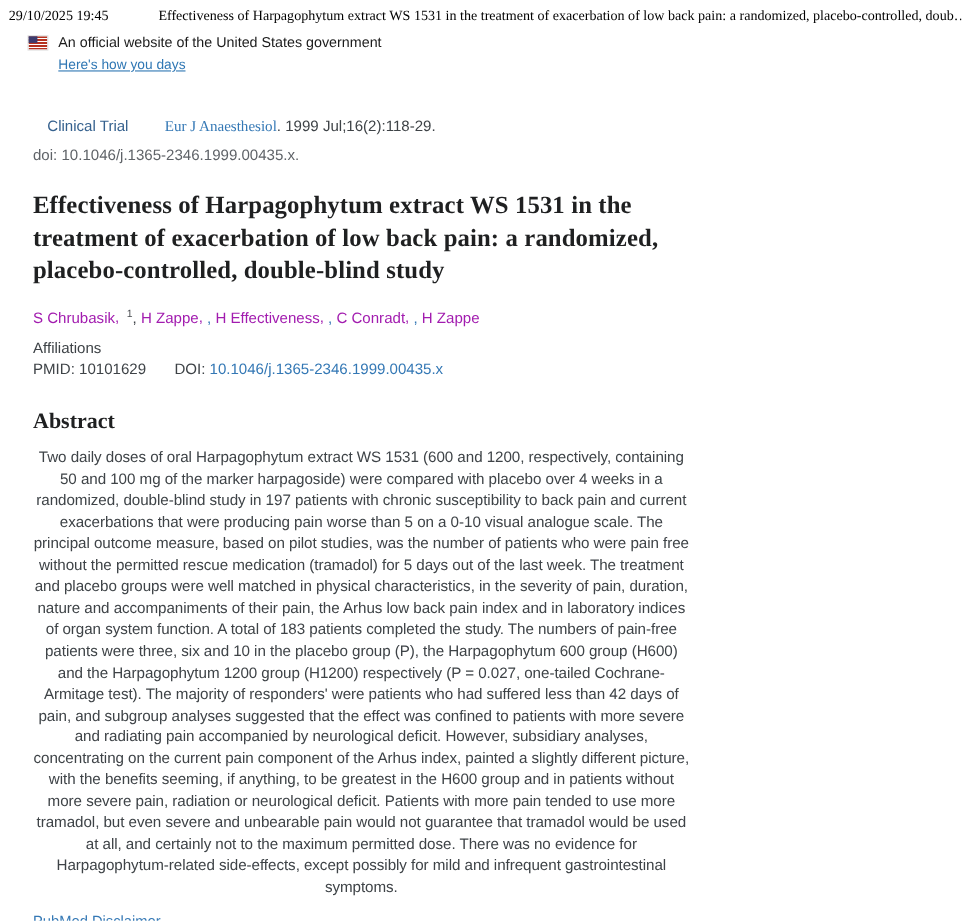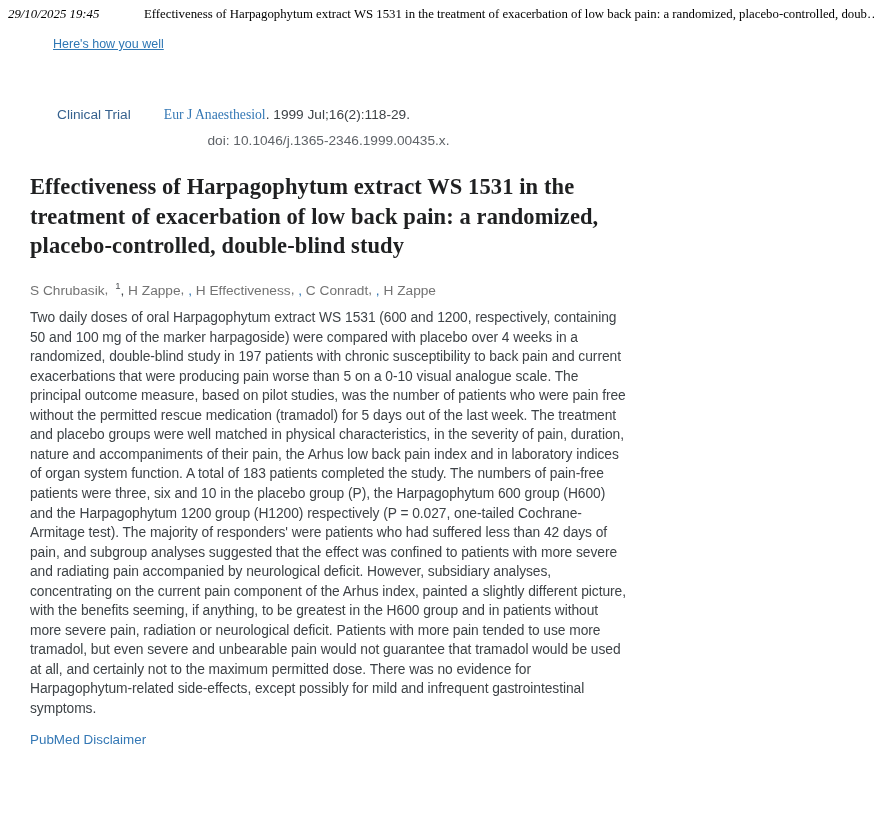--- a/index.html
+++ b/index.html
@@ -4,93 +4,105 @@
 <style>
   * { margin:0; padding:0; box-sizing:border-box; }
   html,body { width:878px; height:837px; background:#ffffff; overflow:hidden;
     font-family:"Liberation Sans", sans-serif; }
   body { position:relative; color:#3e4347; }
 
   
   .print-header { position:absolute; top:7px; left:8px; right:4px;
     display:flex; align-items:baseline;
     font-family:"Liberation Serif", serif; font-size:12.8px; color:#000; }
-  .print-date { width:136px; flex:0 0 136px;font-style:italic; }
+  .print-date { width:136px; flex:0 0 136px; }
   .print-title { flex:1; white-space:nowrap; overflow:hidden; }
 
   
   .gov-banner { position:absolute; top:31px; left:26px; }
   .gov-row { display:flex; align-items:center; gap:10px; }
   .flag { width:17px; height:12px; position:relative; flex:0 0 17px;
     background:repeating-linear-gradient(180deg,#b5321f 0 1.35px,#ffffff 1.35px 2.7px);
     outline:1px solid #e0e0e0; }
   .flag::before { content:""; position:absolute; left:0; top:0; width:7.5px; height:6.5px;
     background:#3c3b6e; }
   .gov-text { font-size:13px; color:#1b1b1b; }
   .gov-link { display:inline-block; margin:6px 0 0 27px; font-size:12.5px;
     color:#2f77b4; text-decoration:underline; cursor:pointer; }
 
   
   .main { position:absolute; top:106px; left:30px; width:597px; }
 
   .cite-row { font-size:13.7px; line-height:18px; color:#3e4347; }
-  .pub-type { color:#35618e; margin-left:27px; margin-right:33px; cursor:pointer; }
+  .pub-type { color:#35618e; margin-left:13px; margin-right:33px; cursor:pointer; }
   .journal-link { color:#3478b5; cursor:pointer;font-family:Liberation Serif, serif; }
   .cite-details { color:#3e4347; }
-  .doi-row { margin-top:9px; font-size:13.7px; color:#5f6368;text-align:center; }
+  .doi-row { margin-top:9px; font-size:13.7px; color:#5f6368; }
 
   h1.article-title { margin-top:24px; font-family:"Liberation Serif", serif;
     font-weight:700; font-size:22.5px; line-height:29.5px; color:#1f2021; width:582px;
     letter-spacing:0.1px; }
 
   .authors { margin-top:19px; font-size:13.7px; color:#3478b5; width:590px; }
-  .author { color:#737373; cursor:pointer; }
+  .author { color:#a21caf; cursor:pointer; }
   .author:not(.last)::after { content:", "; }
   .author-sup { font-size:9.5px; vertical-align:super; color:#4a4e52; cursor:pointer; }
   .sup-gap { display:inline-block; width:3px; }
 
   .affiliations { margin-top:13px; font-size:13.7px; color:#3e4347; }
   .ids-row { margin-top:4px; font-size:13.7px; color:#3e4347; }
   .ids-row .doi-label { margin-left:22px; }
   .doi-link { color:#3478b5; cursor:pointer; }
 
   h2.abstract-heading { margin-top:29px; font-family:"Liberation Serif", serif;
     font-weight:700; font-size:20px; color:#1f2021; }
   .abstract-text { margin-top:11px; font-size:13.8px; line-height:19.55px;
-    color:#3e4347; width:597px; letter-spacing:-0.05px; }
+    color:#3e4347; width:597px; letter-spacing:-0.05px;text-align:center; }
 
   .disclaimer-link { display:inline-block; margin-top:13px; font-size:13.4px;
     color:#3478b5; cursor:pointer; }
 </style>
 </head>
 <body>
 
 <div class="print-header">
   <span class="print-date">29/10/2025 19:45</span>
   <span class="print-title">Effectiveness of Harpagophytum extract WS 1531 in the treatment of exacerbation of low back pain: a randomized, placebo-controlled, doub…</span>
 </div>
 
 <div class="gov-banner">
-  <span class="gov-link">Here's how you well</span>
+  <div class="gov-row">
+    <span class="flag"></span>
+    <span class="gov-text">An official website of the United States government</span>
+  </div>
+  <span class="gov-link">Here's how you days</span>
 </div>
 
 <div class="main">
 
   <div class="cite-row">
     <span class="pub-type">Clinical Trial</span><span class="journal-link">Eur J Anaesthesiol</span><span class="cite-details">. 1999 Jul;16(2):118-29.</span>
   </div>
 
   <div class="doi-row">doi: 10.1046/j.1365-2346.1999.00435.x.</div>
 
   <h1 class="article-title">Effectiveness of Harpagophytum extract WS 1531 in the treatment of exacerbation of low back pain: a randomized, placebo-controlled, double-blind study</h1>
 
   <div class="authors">
     <span class="author">S Chrubasik</span><span class="sup-gap"></span><span class="author-sup">1</span><span class="cite-details">, </span><span class="author">H Zappe</span>, <span class="author">H Effectiveness</span>, <span class="author">C Conradt</span>, <span class="author last">H Zappe</span>
   </div>
 
+  <div class="affiliations">Affiliations</div>
 
+  <div class="ids-row">
+    <span>PMID:</span>
+    <span>10101629</span>
+    <span class="doi-label">DOI:</span>
+    <span class="doi-link">10.1046/j.1365-2346.1999.00435.x</span>
+  </div>
 
+  <h2 class="abstract-heading">Abstract</h2>
 
   <p class="abstract-text">Two daily doses of oral Harpagophytum extract WS 1531 (600 and 1200, respectively, containing 50 and 100 mg of the marker harpagoside) were compared with placebo over 4 weeks in a randomized, double-blind study in 197 patients with chronic susceptibility to back pain and current exacerbations that were producing pain worse than 5 on a 0-10 visual analogue scale. The principal outcome measure, based on pilot studies, was the number of patients who were pain free without the permitted rescue medication (tramadol) for 5 days out of the last week. The treatment and placebo groups were well matched in physical characteristics, in the severity of pain, duration, nature and accompaniments of their pain, the Arhus low back pain index and in laboratory indices of organ system function. A total of 183 patients completed the study. The numbers of pain-free patients were three, six and 10 in the placebo group (P), the Harpagophytum 600 group (H600) and the Harpagophytum 1200 group (H1200) respectively (P = 0.027, one-tailed Cochrane-Armitage test). The majority of responders' were patients who had suffered less than 42 days of pain, and subgroup analyses suggested that the effect was confined to patients with more severe and radiating pain accompanied by neurological deficit. However, subsidiary analyses, concentrating on the current pain component of the Arhus index, painted a slightly different picture, with the benefits seeming, if anything, to be greatest in the H600 group and in patients without more severe pain, radiation or neurological deficit. Patients with more pain tended to use more tramadol, but even severe and unbearable pain would not guarantee that tramadol would be used at all, and certainly not to the maximum permitted dose. There was no evidence for Harpagophytum-related side-effects, except possibly for mild and infrequent gastrointestinal symptoms.</p>
 
   <span class="disclaimer-link">PubMed Disclaimer</span>
 
 </div>
 
 </body></html>

